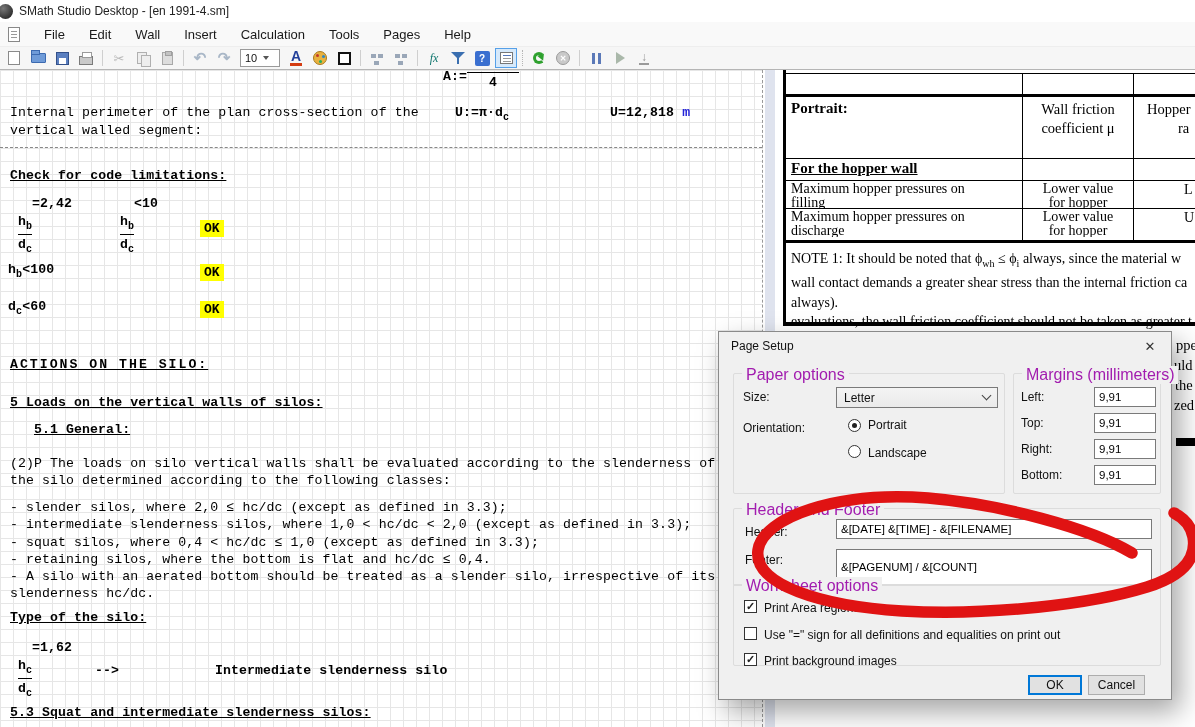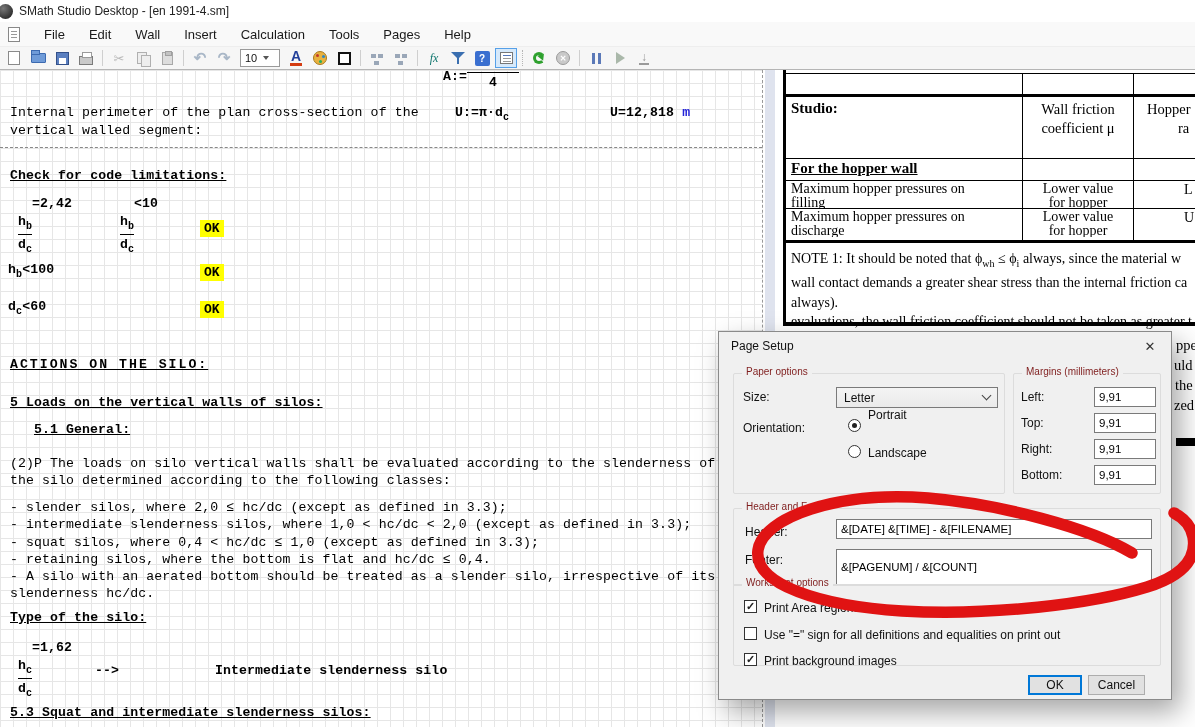--- a/index.html
+++ b/index.html
@@ -82,21 +82,21 @@
   .serif { font-family:"Liberation Serif", serif; color:#000; }
   .tline { position:absolute; background:#000; }
   .cell { position:absolute; overflow:hidden; }
 
   
   .dialog { position:absolute; left:718px; top:331px; width:454px; height:369px; background:#f0f0f0; border:1px solid #8a8a8a;
     box-shadow:8px 12px 26px rgba(0,0,0,0.35); z-index:20; font-size:12px; color:#111; }
   .dlg-title { position:absolute; left:12px; top:7px; font-size:12px; color:#111; }
   .dlg-close { position:absolute; right:8px; top:4px; width:26px; height:20px; display:flex; align-items:center; justify-content:center; font-size:13px; color:#333; }
   .group { position:absolute; border:1px solid #dcdcdc; border-radius:2px; }
-  .group-label { position:absolute; top:-8px; left:8px; background:#f0f0f0; padding:0 4px; font-size:10px; color:#7f1d1d; white-space:nowrap; }
+  .group-label { position:absolute; top:-8px; left:8px; background:#f0f0f0; padding:0 4px; font-size:16px; color:#a21caf; white-space:nowrap; }
   .dlg-label { position:absolute; font-size:12px; color:#111; white-space:nowrap; }
   .dlg-input { position:absolute; background:#fff; border:1px solid #7a7a7a; font-size:11.5px; font-family:"Liberation Sans", sans-serif; padding:1px 4px; color:#000; }
   .combo { position:absolute; background:linear-gradient(#f4f4f4,#eaeaea); border:1px solid #7a7a7a; display:flex; align-items:center; justify-content:space-between; padding:0 7px; font-size:12px; }
   .combo .chev { width:7px; height:7px; border-right:1.5px solid #444; border-bottom:1.5px solid #444; transform:rotate(45deg); margin-top:-4px; }
   .radio { position:absolute; width:13px; height:13px; border:1px solid #333; border-radius:50%; background:#fff; }
   .radio.sel::before { content:""; position:absolute; left:3px; top:3px; width:5px; height:5px; border-radius:50%; background:#222; }
   .checkbox { position:absolute; width:13px; height:13px; border:1px solid #333; background:#fff; font-size:11px; line-height:11px; text-align:center; color:#222; font-weight:bold; }
   .btn { position:absolute; height:20px; background:#e1e1e1; border:1px solid #adadad; display:flex; align-items:center; justify-content:center; font-size:12px; color:#111; }
   .btn.default { border:2px solid #0078d7; }
 
@@ -289,21 +289,21 @@
   <div class="tline" style="left:783px; top:73px; width:412px; height:1px;"></div>
   <div class="tline" style="left:783px; top:94px; width:412px; height:3px;"></div>
   <div class="tline" style="left:783px; top:158px; width:412px; height:1px;"></div>
   <div class="tline" style="left:783px; top:180px; width:412px; height:1px;"></div>
   <div class="tline" style="left:783px; top:208px; width:412px; height:1px;"></div>
   <div class="tline" style="left:783px; top:240px; width:412px; height:3px;"></div>
   <div class="tline" style="left:783px; top:322px; width:412px; height:4px;"></div>
   <div class="tline" style="left:1022px; top:73px; width:1px; height:167px;"></div>
   <div class="tline" style="left:1133px; top:73px; width:1px; height:167px;"></div>
 
-  <div class="cell serif" style="left:791px; top:100px; width:225px; font-size:15px; font-weight:bold;">Studio:</div>
+  <div class="cell serif" style="left:791px; top:100px; width:225px; font-size:15px; font-weight:bold;">Portrait:</div>
   <div class="cell serif" style="left:1023px; top:100px; width:110px; font-size:14.5px; text-align:center; line-height:19px;">
     <div>Wall friction</div>
     <div>coefficient μ</div>
   </div>
   <div class="cell serif" style="left:1134px; top:100px; width:61px; font-size:14.5px; line-height:19px;">
     <div style="padding-left:13px;">Hopper</div>
     <div style="padding-left:44px;">ra</div>
   </div>
 
   <div class="cell serif" style="left:791px; top:160px; width:230px; font-size:15px; font-weight:bold;text-decoration:underline;">For the hopper wall</div>
@@ -350,21 +350,21 @@
     <div class="group" style="left:14px; top:41px; width:272px; height:121px;">
       <span class="group-label">Paper options</span>
     </div>
     <div class="dlg-label" style="left:24px; top:58px;">Size:</div>
     <div class="combo" style="left:117px; top:55px; width:162px; height:21px;">
       <span>Letter</span>
       <span class="chev"></span>
     </div>
     <div class="dlg-label" style="left:24px; top:89px;">Orientation:</div>
     <div class="radio sel" style="left:129px; top:87px;"></div>
-    <div class="dlg-label" style="left:149px; top:76px;">Portrait</div>
+    <div class="dlg-label" style="left:149px; top:86px;">Portrait</div>
     <div class="radio" style="left:129px; top:113px;"></div>
     <div class="dlg-label" style="left:149px; top:114px;">Landscape</div>
 
     <div class="group" style="left:294px; top:41px; width:148px; height:121px;">
       <span class="group-label">Margins (millimeters)</span>
     </div>
     <div class="dlg-label" style="left:302px; top:58px;">Left:</div>
     <input class="dlg-input" style="left: 375px; top: 55px; width: 62px; height: 20px;" value="9,91">
     <div class="dlg-label" style="left:302px; top:84px;">Top:</div>
     <input class="dlg-input" style="left: 375px; top: 81px; width: 62px; height: 20px;" value="9,91">

